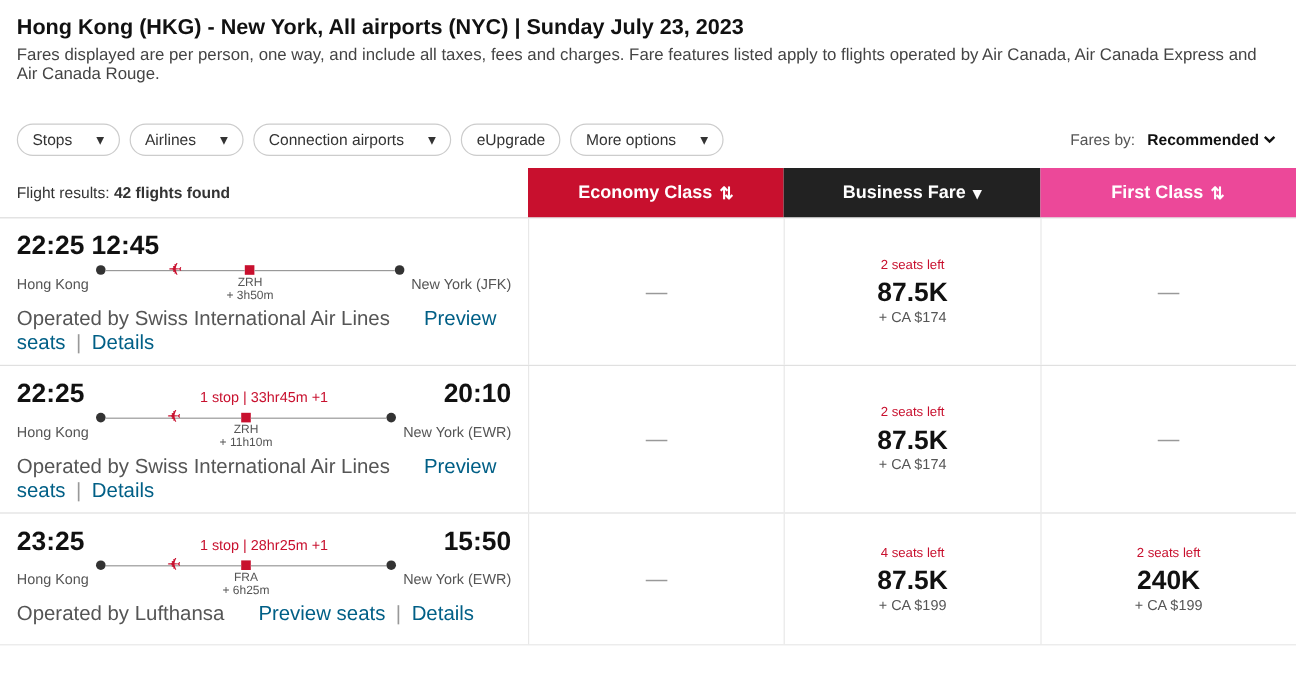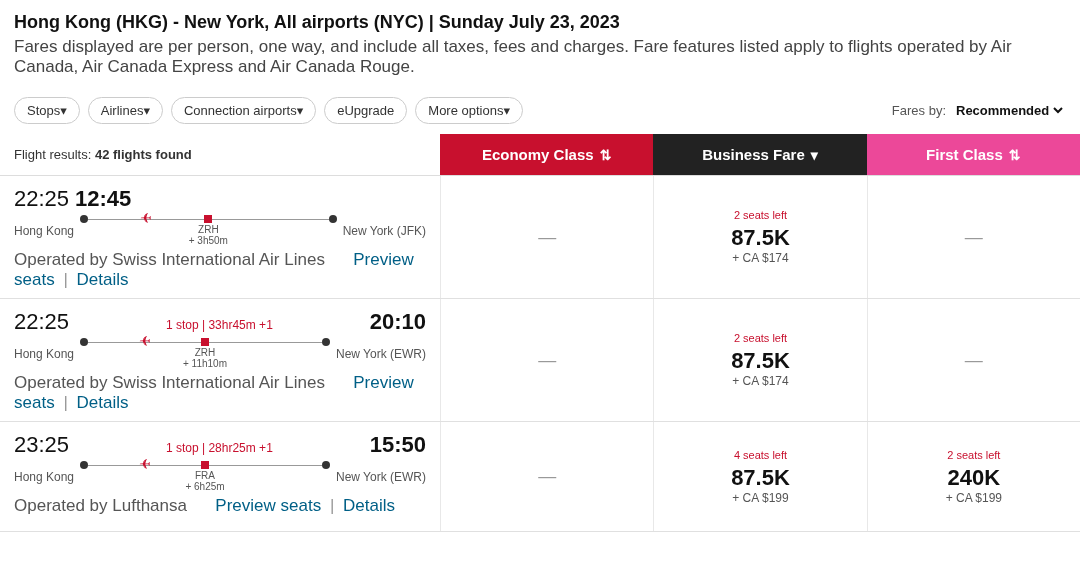--- a/index.html
+++ b/index.html
@@ -1,24 +1,24 @@
 <!DOCTYPE html>
 <html><head>
   <meta charset="utf-8">
   <style>
     * { box-sizing: border-box; margin: 0; padding: 0; }
     body { font-family: Arial, Helvetica, sans-serif; font-size: 13px; color: #333; background: #fff; width: 1080px; }
 
     .header-section { padding: 12px 14px 4px 14px; }
     .page-title { font-size: 18px; font-weight: bold; color: #111; margin-bottom: 4px; }
-    .fare-notice { font-size: 17px; color: #444; margin-bottom: 10px; }
+    .fare-notice { font-size: 14px; color: #444; margin-bottom: 24px; }
 
     .filter-bar { display: flex; align-items: center; padding: 6px 14px 10px 14px; gap: 8px; }
     .filter-btn {
-      display: flex; align-items: center; gap: 0;
+      display: flex; align-items: center; gap: 20px;
       border: 1px solid #ccc; background: #fff; border-radius: 20px;
       padding: 5px 12px; font-size: 13px; cursor: pointer; color: #333;
     }
     .eupgrade-btn {
       border: 1px solid #ccc; background: #fff; border-radius: 20px;
       padding: 5px 12px; font-size: 13px; cursor: pointer; color: #333;
     }
     .sort-area { margin-left: auto; display: flex; align-items: center; gap: 6px; font-size: 13px; }
     .sort-label { color: #555; }
     .sort-select { border: none; font-size: 13px; font-weight: bold; color: #111; cursor: pointer; background: transparent; }
@@ -34,21 +34,21 @@
     .business-header { background: #222; color: #fff; }
     .first-header { background: #ec4899; color: #fff; }
 
     .chevron-icon { font-size: 14px; }
 
     .flight-row { display: flex; border-bottom: 1px solid #e0e0e0; min-height: 110px; }
     .flight-info-col { flex: 0 0 440px; padding: 10px 14px 8px 14px; }
     .class-data-col { flex: 1; display: flex; align-items: center; justify-content: center; border-left: 1px solid #e8e8e8; padding: 8px; }
 
     .flight-times { display: flex; align-items: baseline; gap: 6px; margin-bottom: 2px; }
-    .depart-time { font-size: 22px; font-weight: normal; color: #111; }
+    .depart-time { font-size: 22px; font-weight: bold; color: #111; }
     .stop-info { font-size: 12px; color: #c8102e; flex: 1; text-align: center; }
     .arrive-time { font-size: 22px; font-weight: bold; color: #111; }
 
     .route-row { display: flex; align-items: center; gap: 6px; margin: 3px 0 2px 0; }
     .origin-label { font-size: 12px; color: #555; white-space: nowrap; }
     .route-line { flex: 1; display: flex; flex-direction: column; align-items: center; }
     .line-container { display: flex; align-items: center; width: 100%; position: relative; }
     .dot { width: 8px; height: 8px; border-radius: 50%; background: #333; flex-shrink: 0; }
     .line { flex: 1; height: 1px; background: #999; position: relative; }
     .stopover-label { font-size: 10px; color: #555; text-align: center; margin-top: 1px; }

